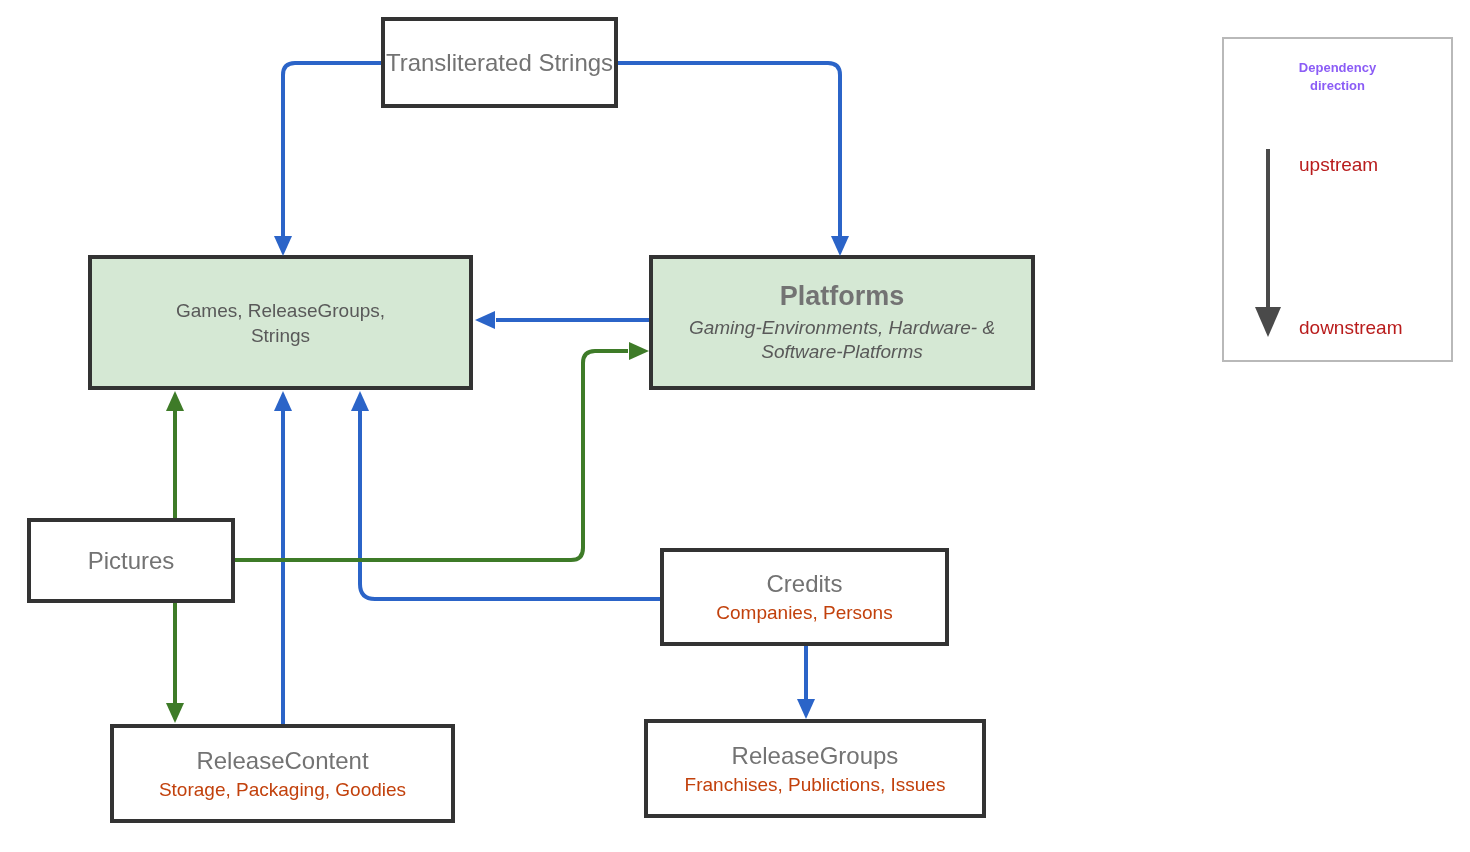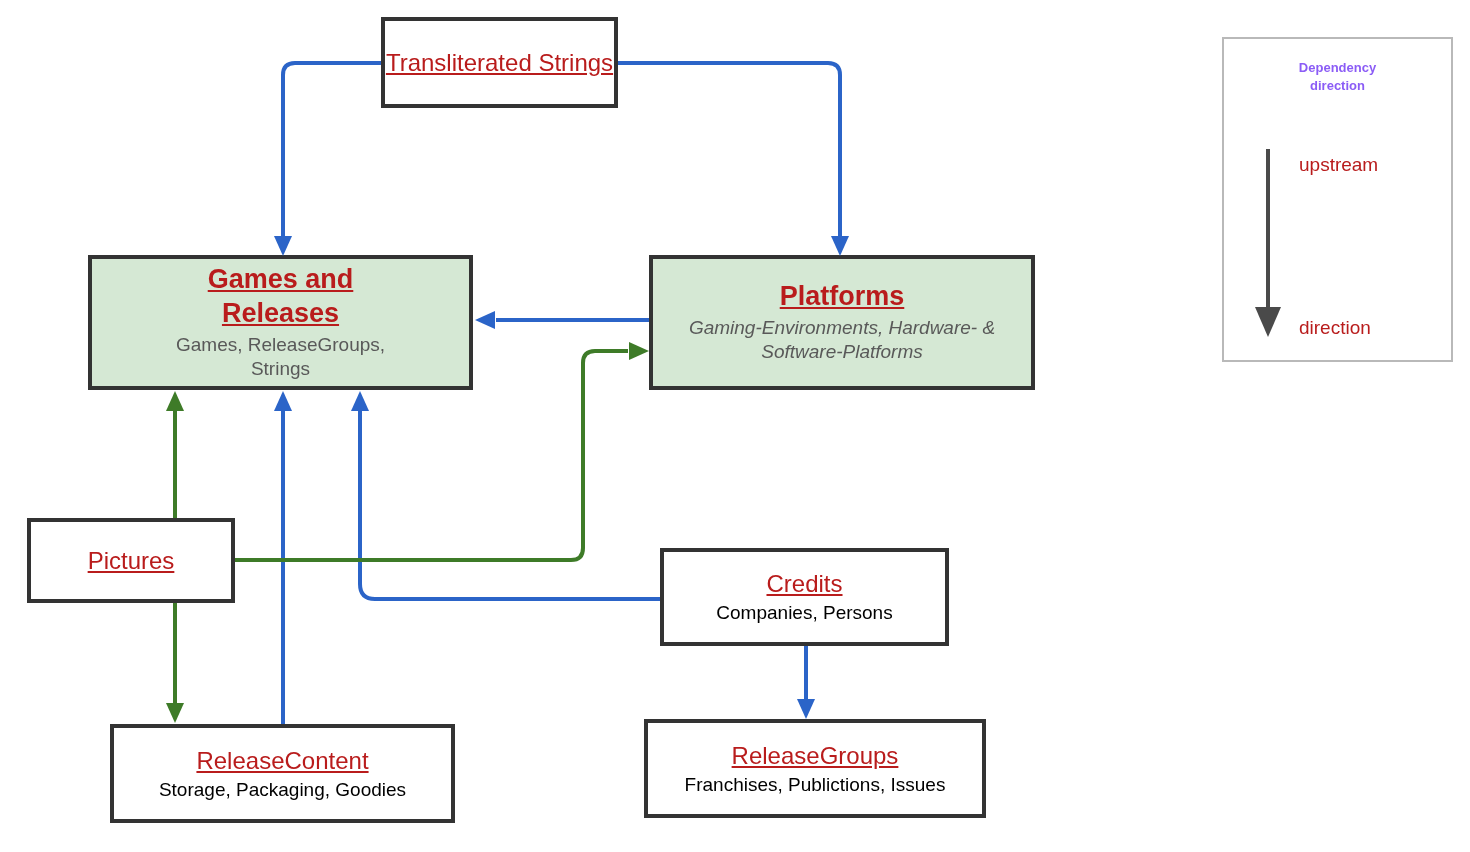--- a/index.html
+++ b/index.html
@@ -7,25 +7,25 @@
     position:relative;width:1470px;height:852px;background:#ffffff;
     font-family:"Liberation Sans",sans-serif;overflow:hidden;
   }
   
   .node{
     position:absolute;box-sizing:border-box;background:#ffffff;
     border:4px solid #333333;display:flex;flex-direction:column;
     align-items:center;justify-content:center;text-align:center;z-index:2;
   }
   .node.green{background:#d5e8d4;}
-  .title{font-size:24px;color:#b91c1c;line-height:1.3;text-decoration:underline;}
+  .title{font-size:24px;color:#737373;line-height:1.3;}
   .title.bold{font-weight:700;font-size:27px;line-height:1.25;}
   .sub{font-size:19px;line-height:1.3;margin-top:2px;}
   .sub.dark{color:#595959;}
-  .sub.light{color:#000000;}
+  .sub.light{color:#c2410c;}
 
   .node-ts       {left:381px;top:17px; width:237px;height:91px;}
   .node-games    {left:88px; top:255px;width:385px;height:135px;}
   .node-games .title{max-width:250px;}
   .node-games .sub  {max-width:245px;}
   .node-platforms{left:649px;top:255px;width:386px;height:135px;}
   .node-platforms .sub{max-width:330px;font-style:italic;}
   .node-pictures {left:27px; top:518px;width:208px;height:85px;}
   .node-credits  {left:660px;top:548px;width:289px;height:98px;}
   .node-rc       {left:110px;top:724px;width:345px;height:99px;}
@@ -57,21 +57,20 @@
 </head>
 <body>
 
 <div id="canvas">
 
   <div class="node node-ts">
     <div class="title">Transliterated Strings</div>
   </div>
 
   <div class="node green node-games">
-    <div class="title bold">Games and Releases</div>
     <div class="sub dark">Games, ReleaseGroups, Strings</div>
   </div>
 
   <div class="node green node-platforms">
     <div class="title bold">Platforms</div>
     <div class="sub dark">Gaming-Environments, Hardware- &amp; Software-Platforms</div>
   </div>
 
   <div class="node node-pictures">
     <div class="title">Pictures</div>
@@ -90,21 +89,21 @@
   <div class="node node-pub">
     <div class="title">ReleaseGroups</div>
     <div class="sub light">Franchises, Publictions, Issues</div>
   </div>
 
   <div class="legend">
     <div class="legend-title">
       <span>Dependency direction</span>
     </div>
     <div class="legend-label label-upstream">upstream</div>
-    <div class="legend-label label-downstream">direction</div>
+    <div class="legend-label label-downstream">downstream</div>
     <svg class="edges" width="231" height="325" viewBox="0 0 231 325">
       <g>
         <path class="edge-dark" d="M 44 110 L 44 270"></path>
         <polygon class="head-dark" points="44,298 31,268 57,268"></polygon>
       </g>
     </svg>
   </div>
 
   <svg class="edges" width="1470" height="852" viewBox="0 0 1470 852">
 

